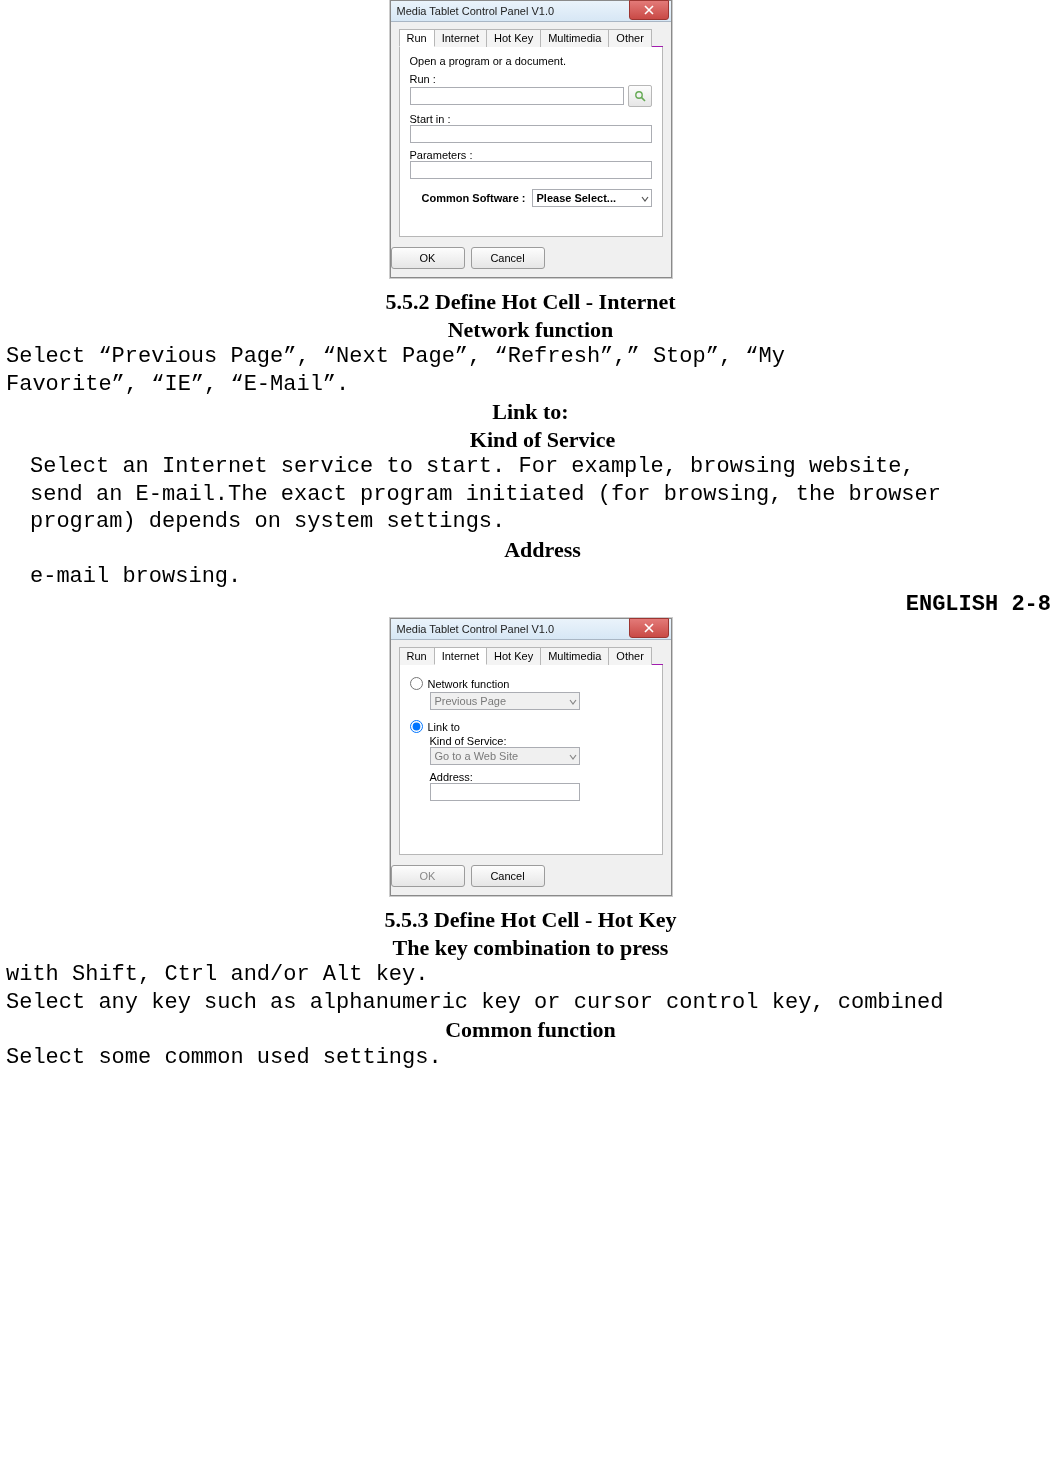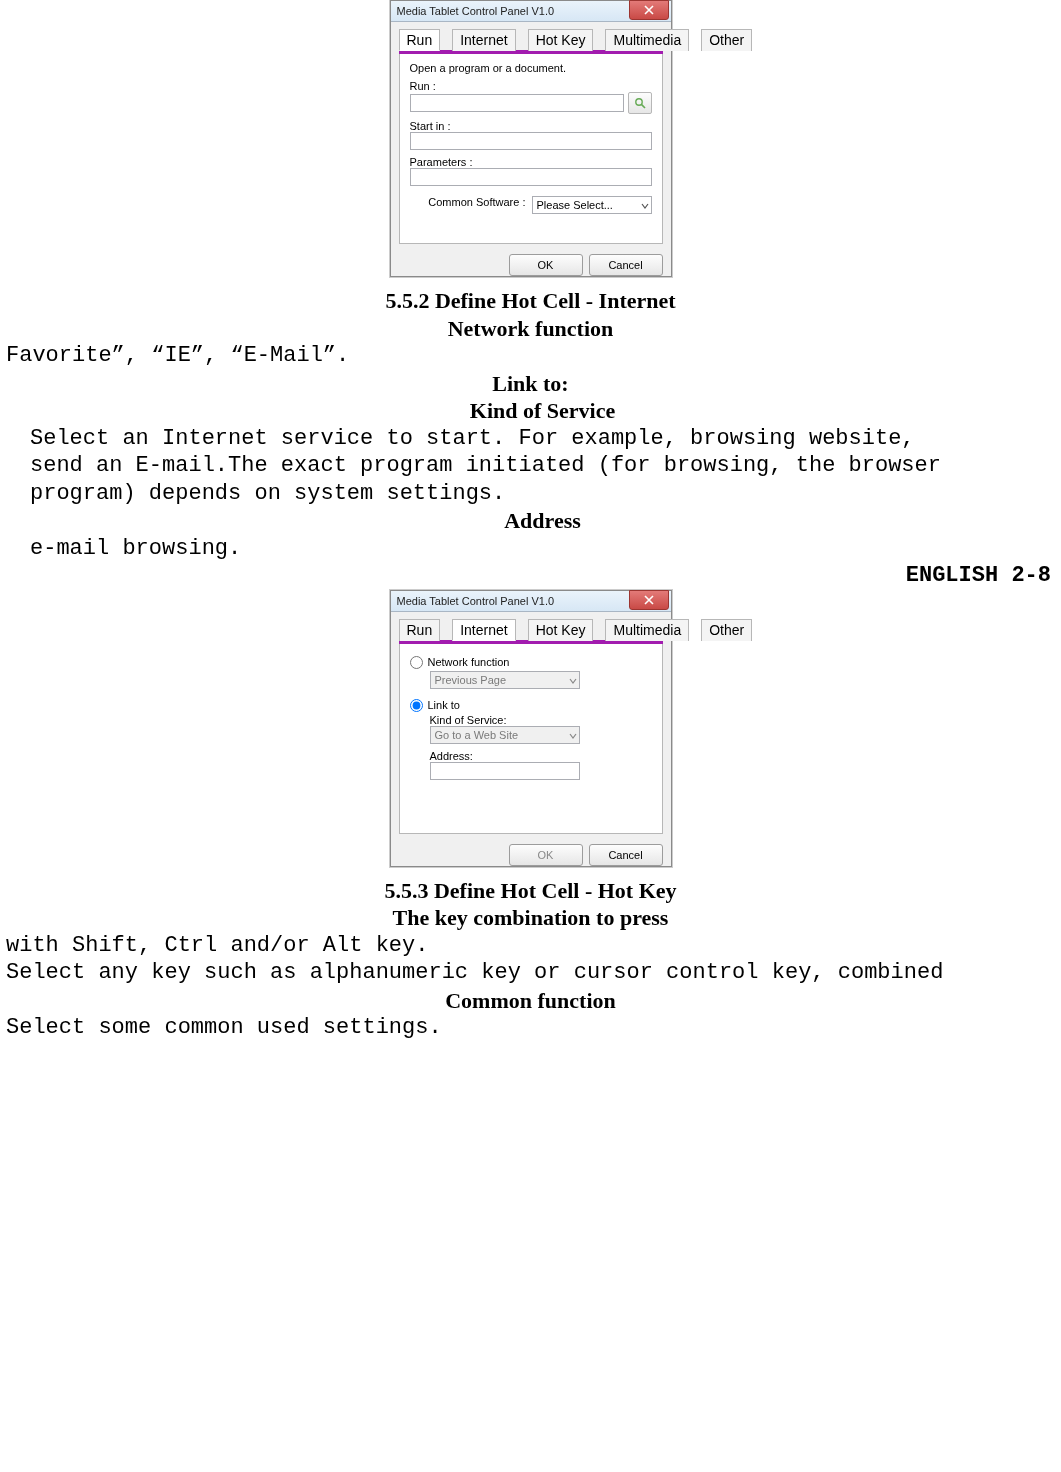--- a/index.html
+++ b/index.html
@@ -52,23 +52,23 @@
     align-items: center;
     justify-content: center;
   }
   .close-btn svg { width: 10px; height: 10px; }
   .dialog-body {
     padding: 6px 8px 4px 8px;
     background: #f0f0f0;
   }
   .tabstrip {
     display: flex;
-    border-bottom: 4px solid #a21caf;
-    gap: 13px;
-    font-size: 14px;
+    border-bottom: 1px solid #a21caf;
+    gap: 0;
+    font-size: 11px;
   }
   .tab {
     padding: 2px 7px;
     border: 1px solid #b7b7b7;
     border-bottom: none;
     background: #f4f4f4;
     margin-right: -1px;
     position: relative;
     top: 1px;
     cursor: pointer;
@@ -135,30 +135,30 @@
     right: 2px;
     top: 3px;
   }
   .combo.disabled {
     background: #f0f0f0;
     color: #7a7a7a;
   }
   .common-row {
     margin-top: 10px;
     display: flex;
-    align-items: flex-start;
+    align-items: center;
     justify-content: flex-end;
     gap: 6px;
     font-size: 11px;
+    font-weight: bold;
   }
   .button-bar {
     display: flex;
-    justify-content: flex-end;
     gap: 6px;
-    padding: 6px 8px 0 0;
+    padding: 6px 8px 8px 0;
     background: #f0f0f0;
   }
   .btn {
     min-width: 56px;
     height: 20px;
     border: 1px solid #9c9c9c;
     border-radius: 3px;
     background: linear-gradient(#fdfdfd,#e6e6e6);
     font-family: Tahoma, Arial, sans-serif;
     font-size: 11px;
@@ -261,20 +261,21 @@
       <span class="btn">OK</span>
       <span class="btn">Cancel</span>
     </div>
   </div>
 
   <div class="smallgap"></div>
 
   <div class="body-text">
     <div class="section-heading">5.5.2 Define Hot Cell - Internet</div>
     <div class="section-heading">Network function</div>
+    <div>Select “Previous Page”, “Next Page”, “Refresh”,” Stop”, “My</div>
     <div>Favorite”, “IE”, “E-Mail”.</div>
     <div class="section-heading">Link to:</div>
     <div class="indent-block">
       <div class="section-heading">Kind of Service</div>
       <div class="justify">Select an Internet service to start. For example, browsing website,</div>
       <div class="justify">send an E-mail.The exact program initiated (for browsing, the browser</div>
       <div>program) depends on system settings.</div>
       <div class="section-heading">Address</div>
       <div>e-mail browsing.</div>
     </div>

